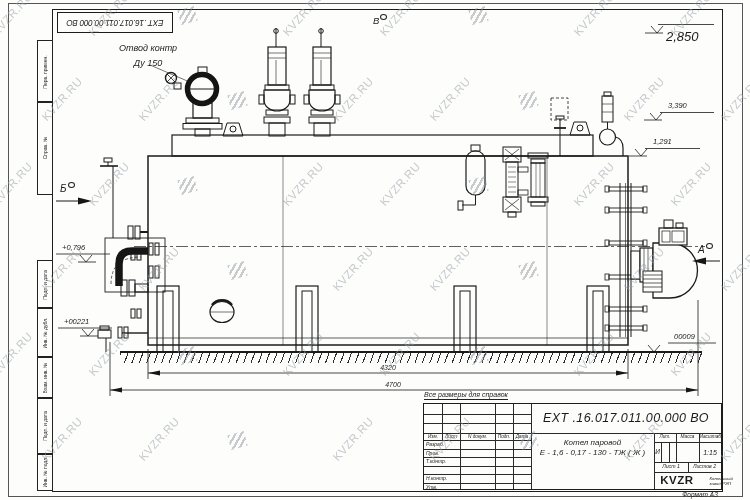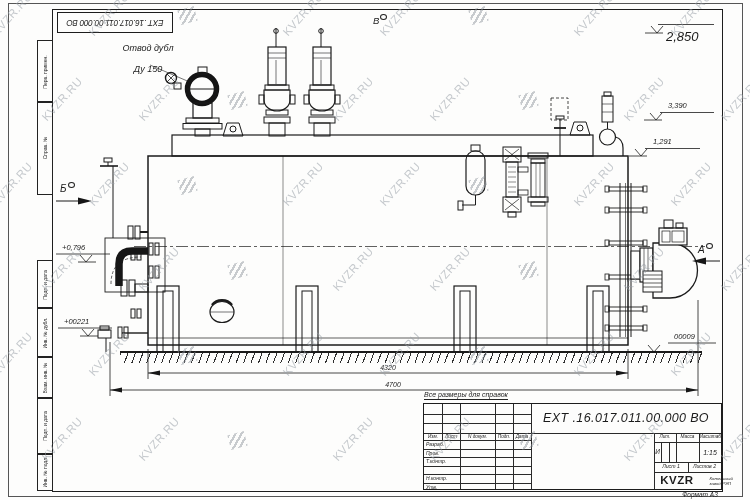--- a/index.html
+++ b/index.html
@@ -293,22 +293,22 @@
         <line x1="110" y1="390" x2="698" y2="390"></line>
         <polygon points="110,390 122,387.6 122,392.4" fill="#161616" stroke="none"></polygon>
         <polygon points="698,390 686,387.6 686,392.4" fill="#161616" stroke="none"></polygon>
       </g>
     </g>
   </svg>
 
   <div class="hatch-ground"></div>
 
   <div class="lbl it" style="left:112px;top:44px;width:72px;text-align:center;font-size:9px">
-    <div>Отвод дубл</div>
-    <div style="margin-top:12px">Ду 150</div>
+    <div>Отвод контр</div>
+    <div style="margin-top:6px">Ду 150</div>
   </div>
 
   <div class="lbl it" style="left:373px;top:14px;font-size:9.5px"><span>В</span><span class="mark-circle"></span></div>
   <div class="lbl it" style="left:60px;top:182px;font-size:10px"><span>Б</span><span class="mark-circle"></span></div>
   <div class="lbl it" style="left:698px;top:243px;font-size:10px"><span>А</span><span class="mark-circle"></span></div>
 
   <div class="lbl it" style="left:666px;top:30px;font-size:13px">2,850</div>
   <div class="lbl it" style="left:668px;top:102px;font-size:7.5px">3,390</div>
   <div class="lbl it" style="left:653px;top:138px;font-size:7.5px">1,291</div>
   <div class="lbl it" style="left:62px;top:243.5px;font-size:7.5px">+0,796</div>
@@ -354,20 +354,24 @@
 
     <div class="tbl it" style="left:2px;top:38px;font-size:5px">Разраб.</div>
     <div class="tbl it" style="left:2px;top:46.5px;font-size:5px">Пров.</div>
     <div class="tbl it" style="left:2px;top:55px;font-size:5px">Т.контр.</div>
     <div class="tbl it" style="left:2px;top:63.5px;font-size:5px"></div>
     <div class="tbl it" style="left:2px;top:72px;font-size:5px">Н.контр.</div>
     <div class="tbl it" style="left:2px;top:80.5px;font-size:5px">Утв.</div>
 
     <div class="tbc it" style="left:107px;top:0;width:190px;height:29px;font-size:12.5px;letter-spacing:.4px">ЕХТ .16.017.011.00.000  ВО</div>
 
+    <div class="tbc it" style="left:107px;top:29px;width:123px;height:30px;flex-direction:column;font-size:8px;line-height:10.5px">
+      <div>Котел паровой</div>
+      <div>Е - 1,6 - 0,17 - 130 - ТЖ ( Ж )</div>
+    </div>
 
     <div class="tbl it" style="left:230px;top:31px;width:22px;text-align:center">Лит.</div>
     <div class="tbl it" style="left:252px;top:31px;width:23px;text-align:center">Масса</div>
     <div class="tbl it" style="left:275px;top:31px;width:22px;text-align:center">Масштаб</div>
     <div class="tbc it" style="left:230px;top:38px;width:7.3px;height:20px;font-size:6.5px">И</div>
     <div class="tbc it" style="left:275px;top:38px;width:22px;height:20px;font-size:7px">1:15</div>
     <div class="tbc it" style="left:230px;top:58px;width:34px;height:10px;font-size:5.2px">Лист 1</div>
     <div class="tbc it" style="left:264px;top:58px;width:33px;height:10px;font-size:5.2px">Листов 2</div>
 
     <div class="tbc" style="left:230px;top:68px;width:69px;height:17px;gap:16px">

